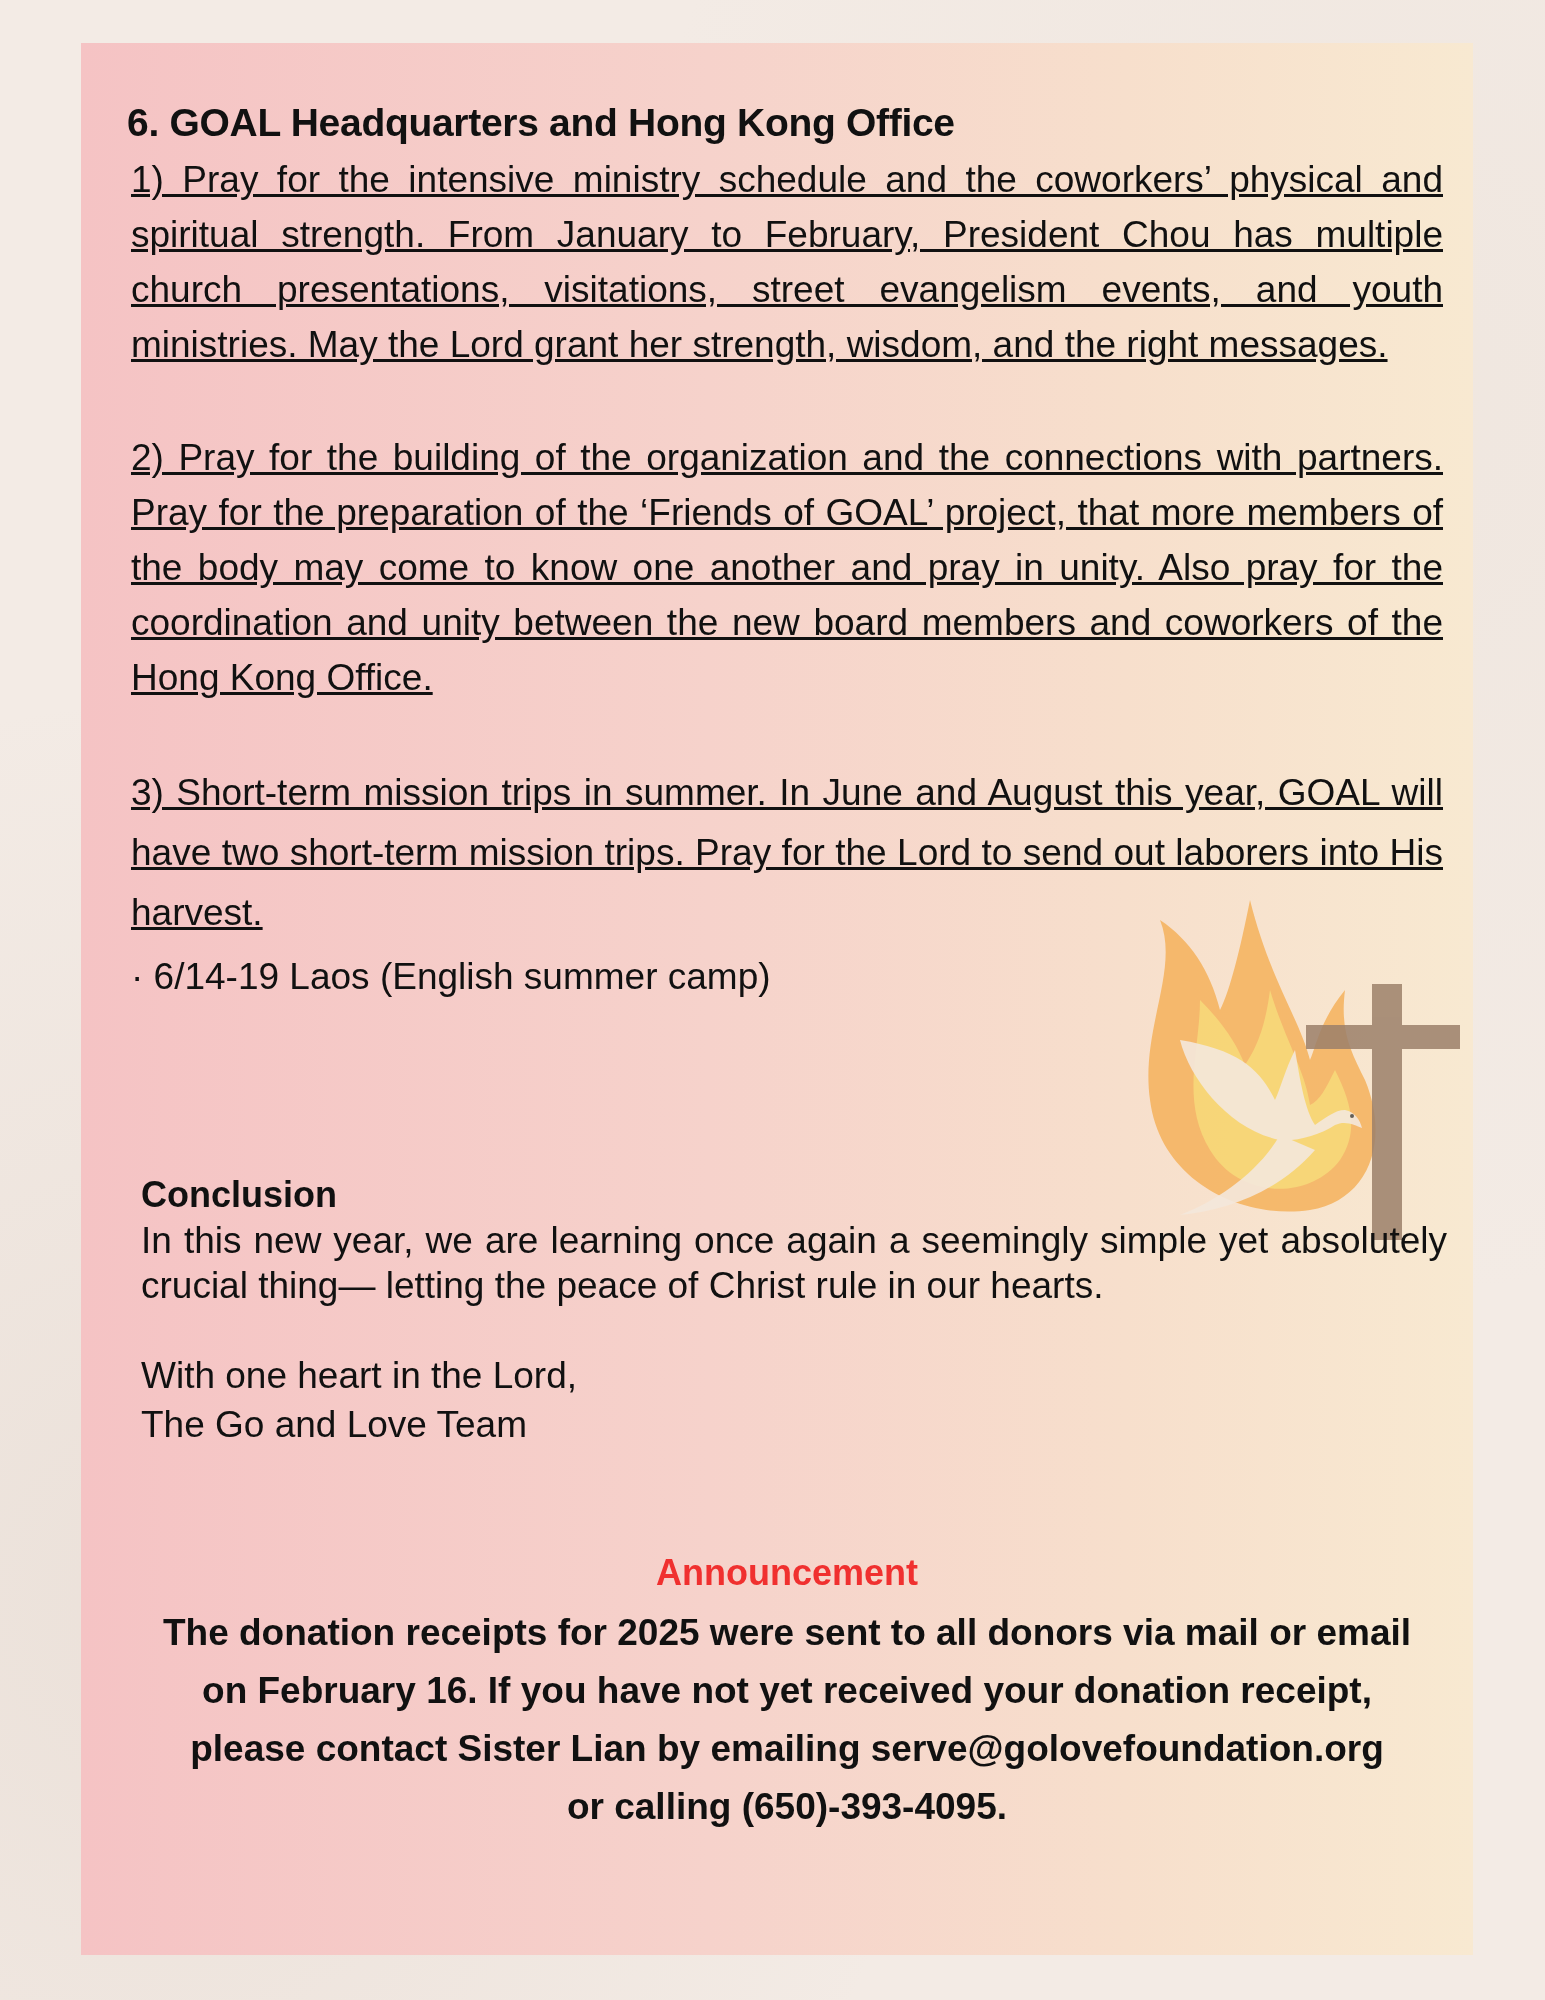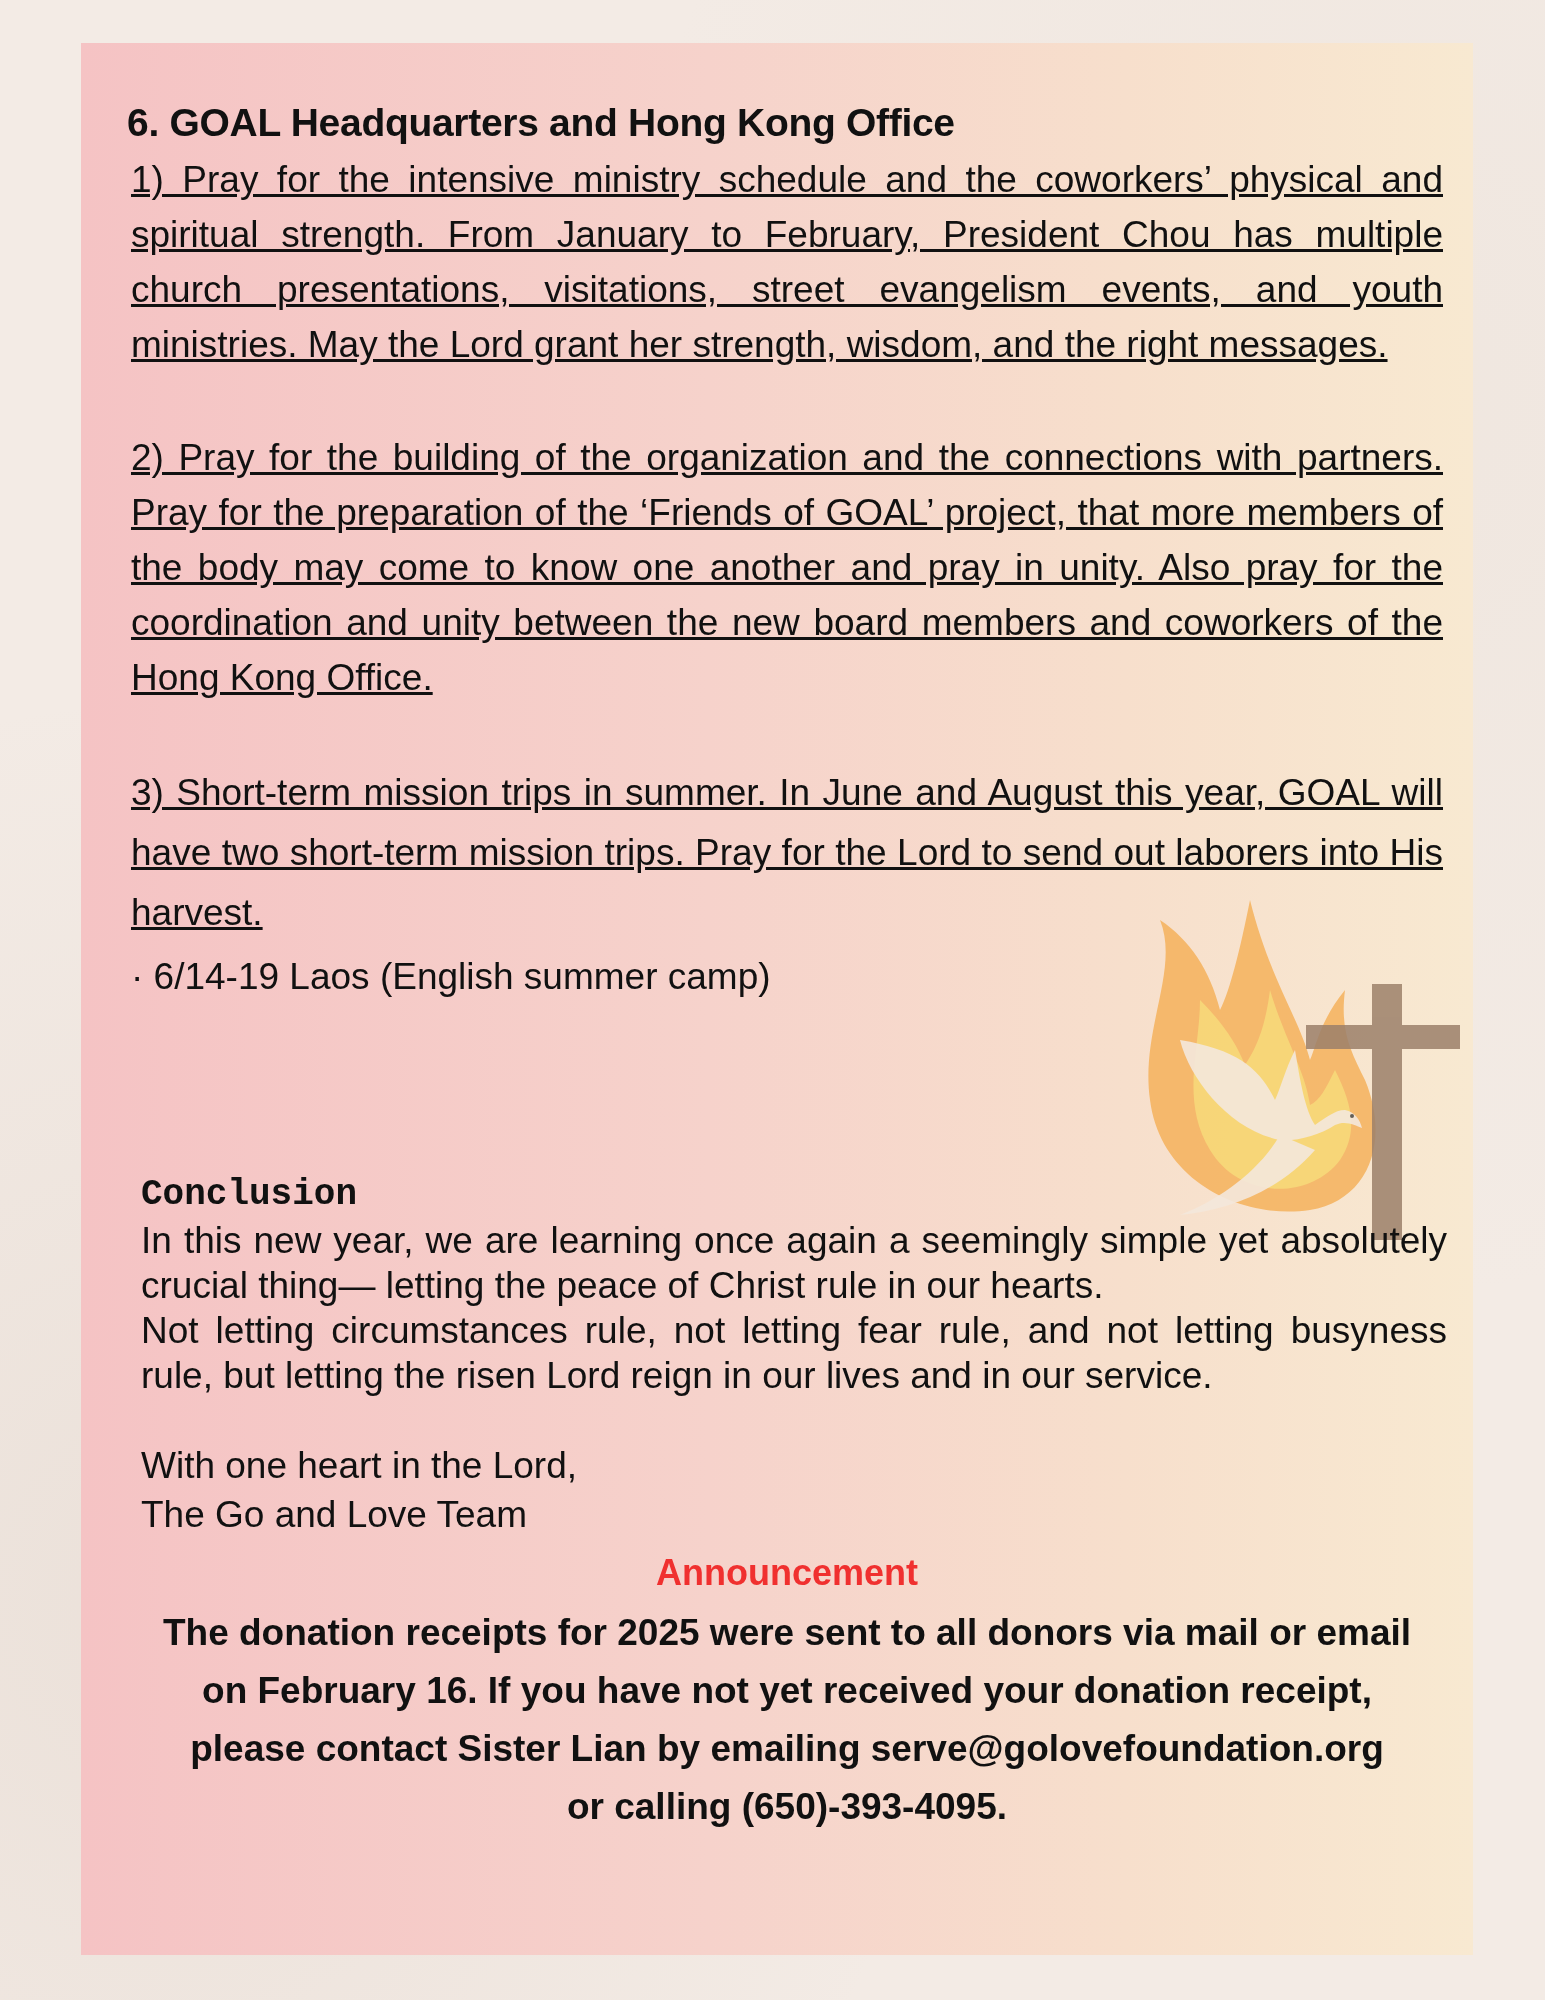--- a/index.html
+++ b/index.html
@@ -63,21 +63,20 @@
     position: absolute;
     left: 141px;
     top: 1172px;
     width: 1306px;
   }
   .conclusion-title {
     font-weight: bold;
     font-size: 36px;
     line-height: 46px;
     margin: 0;
-    font-family: Liberation Mono, monospace;
   }
   .conclusion-text {
     font-size: 37px;
     line-height: 45px;
     text-align: justify;
     margin: 0;
   }
   .signoff {
     font-size: 37px;
     line-height: 45px;
@@ -141,21 +140,20 @@
   <div class="para-gap"></div>
   <p class="para">2) Pray for the building of the organization and the connections with partners. Pray for the preparation of the ‘Friends of GOAL’ project, that more members of the body may come to know one another and pray in unity. Also pray for the coordination and unity between the new board members and coworkers of the Hong Kong Office.</p>
   <div class="para-gap"></div>
   <p class="para para3">3) Short-term mission trips in summer. In June and August this year, GOAL will have two short-term mission trips. Pray for the Lord to send out laborers into His harvest.</p>
   <p class="bullet">· 6/14-19 Laos (English summer camp)</p>
 </div>
 
 <div class="conclusion">
   <h3 class="conclusion-title">Conclusion</h3>
   <p class="conclusion-text">In this new year, we are learning once again a seemingly simple yet absolutely crucial thing— letting the peace of Christ rule in our hearts.</p>
-  <p class="conclusion-text">Not letting circumstances rule, not letting fear rule, and not letting busyness rule, but letting the risen Lord reign in our lives and in our service.</p>
   <p class="signoff">With one heart in the Lord,</p>
   <p class="conclusion-text" style="text-align:left">The Go and Love Team</p>
 </div>
 
 <div class="announcement">
   <h3 class="announce-title">Announcement</h3>
   <p class="announce-body">
     <span>The donation receipts for 2025 were sent to all donors via mail or email</span><br>
     <span>on February 16. If you have not yet received your donation receipt,</span><br>
     <span>please contact Sister Lian by emailing serve@golovefoundation.org</span><br>

